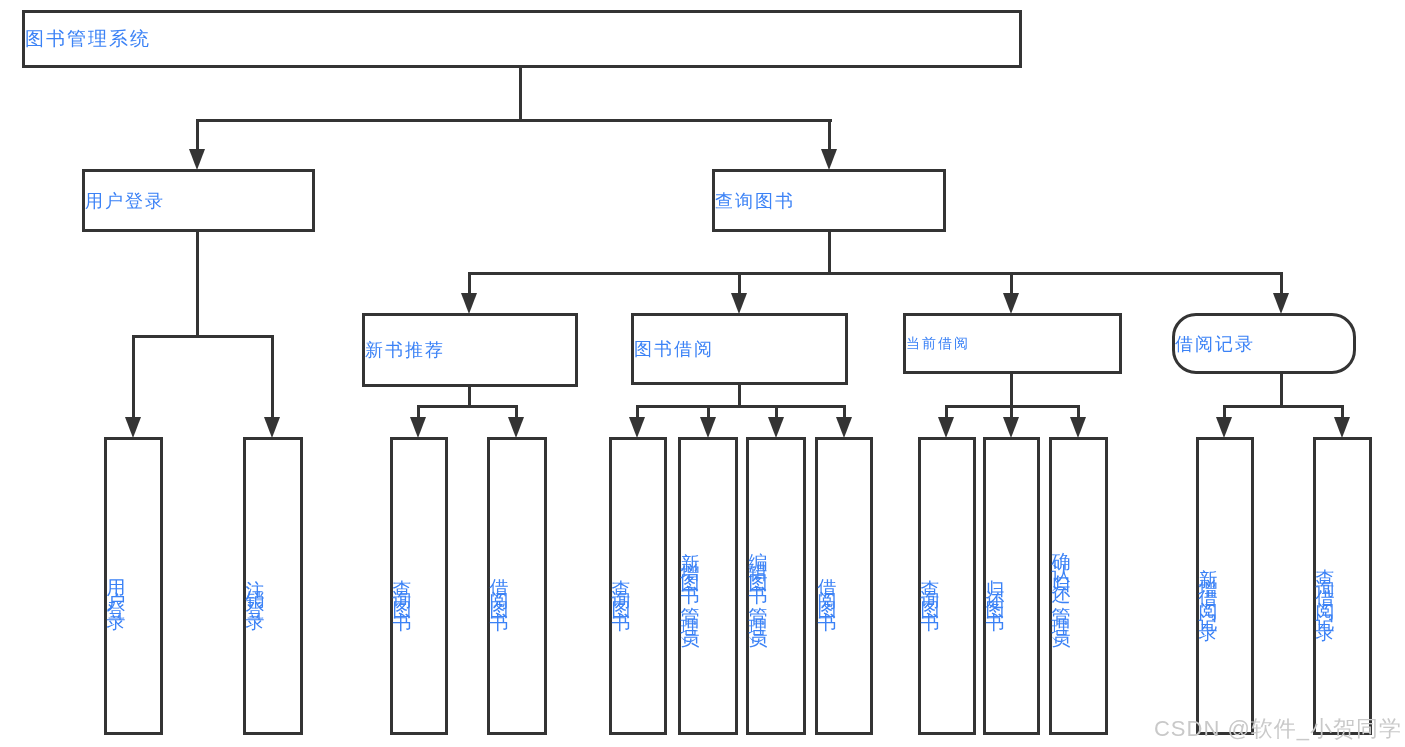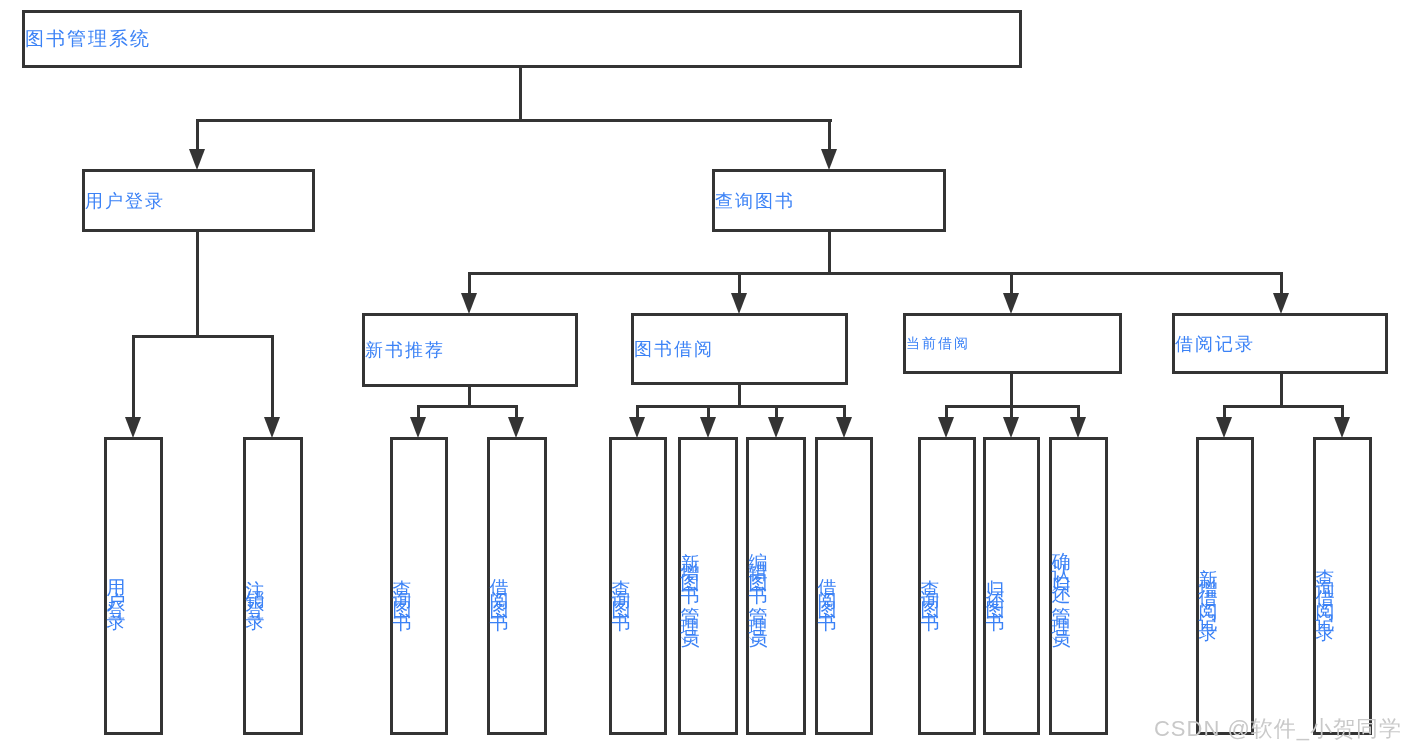--- a/index.html
+++ b/index.html
@@ -97,21 +97,21 @@
       </div>
       <div class="box" style="left: 362px; top: 313px; width: 216px; height: 74px; font-size: 18px;">
         <span>新书推荐</span>
       </div>
       <div class="box" style="left: 631px; top: 313px; width: 217px; height: 72px; font-size: 18px;">
         <span>图书借阅</span>
       </div>
       <div class="box" style="left: 903px; top: 313px; width: 219px; height: 61px; font-size: 14px;">
         <span>当前借阅</span>
       </div>
-      <div class="box" style="left: 1172px; top: 313px; width: 216px; height: 61px; font-size: 18px;">
+      <div class="box" style="left: 1172px; top: 313px; width: 184px; height: 61px; font-size: 18px; border-radius: 24px;">
         <span>借阅记录</span>
       </div>
       <div class="box vbox" style="left: 104px; top: 437px; width: 59px; height: 298px; font-size: 19px;">
         <span>用户登录</span>
       </div>
       <div class="box vbox" style="left: 243px; top: 437px; width: 60px; height: 298px; font-size: 19px;">
         <span>注销登录</span>
       </div>
       <div class="box vbox" style="left: 390px; top: 437px; width: 58px; height: 298px; font-size: 19px;">
         <span>查询图书</span>

